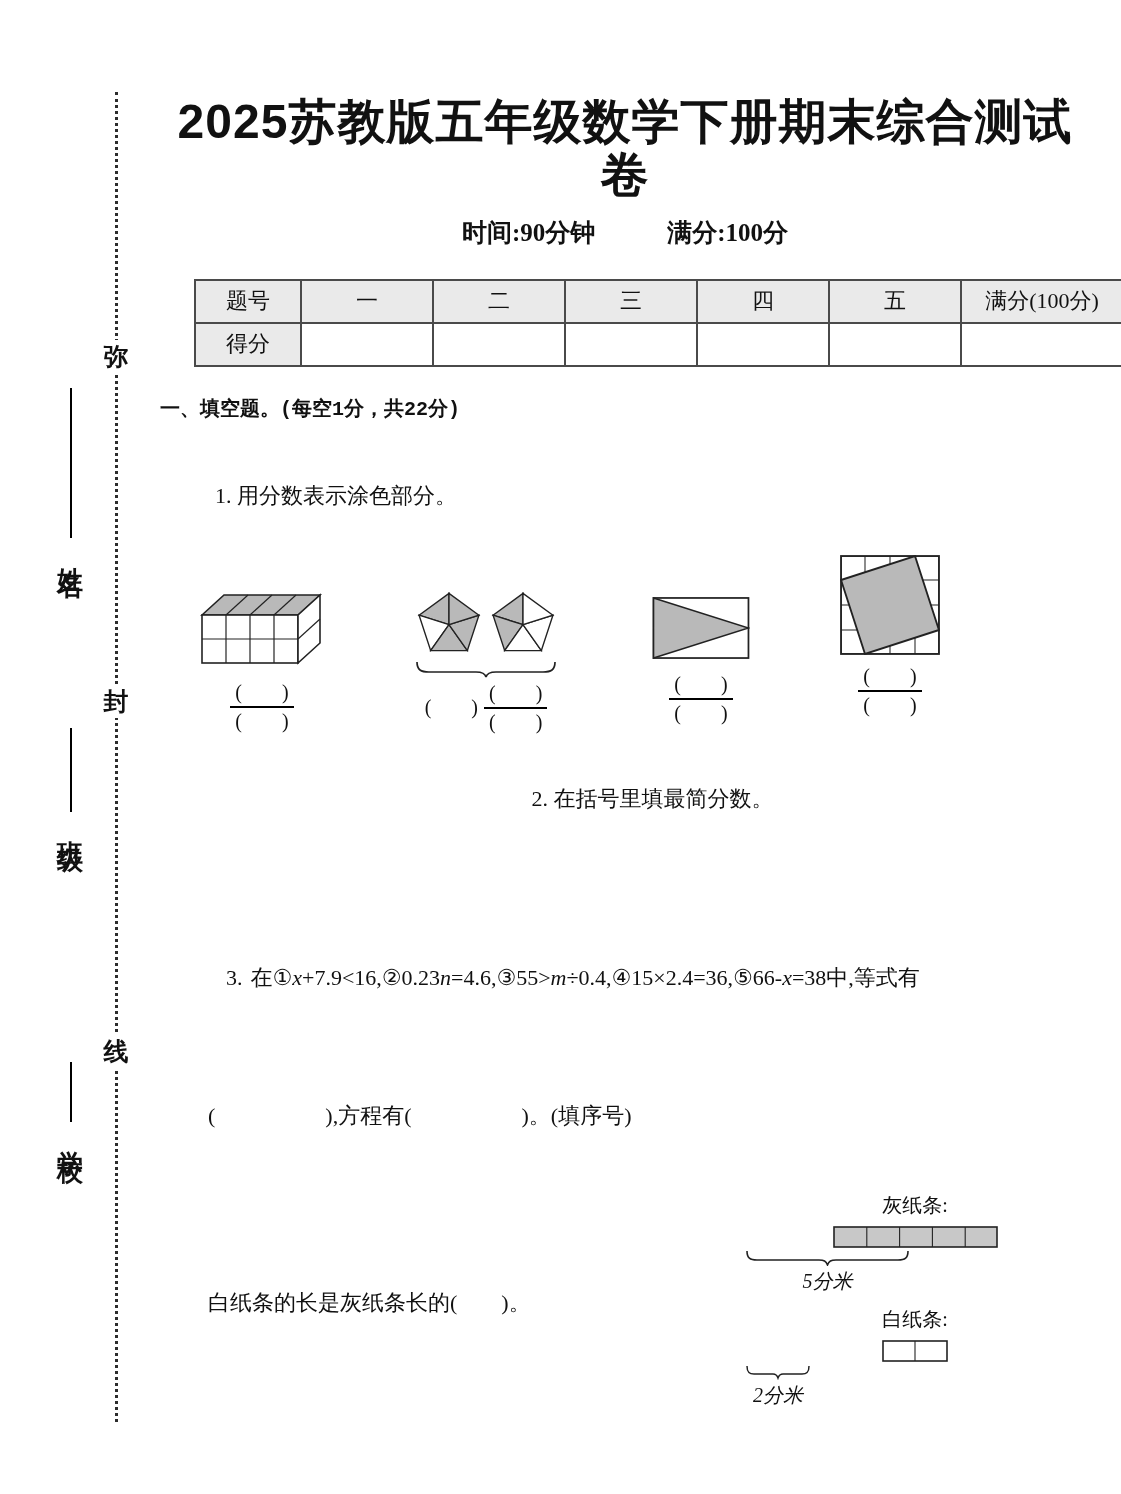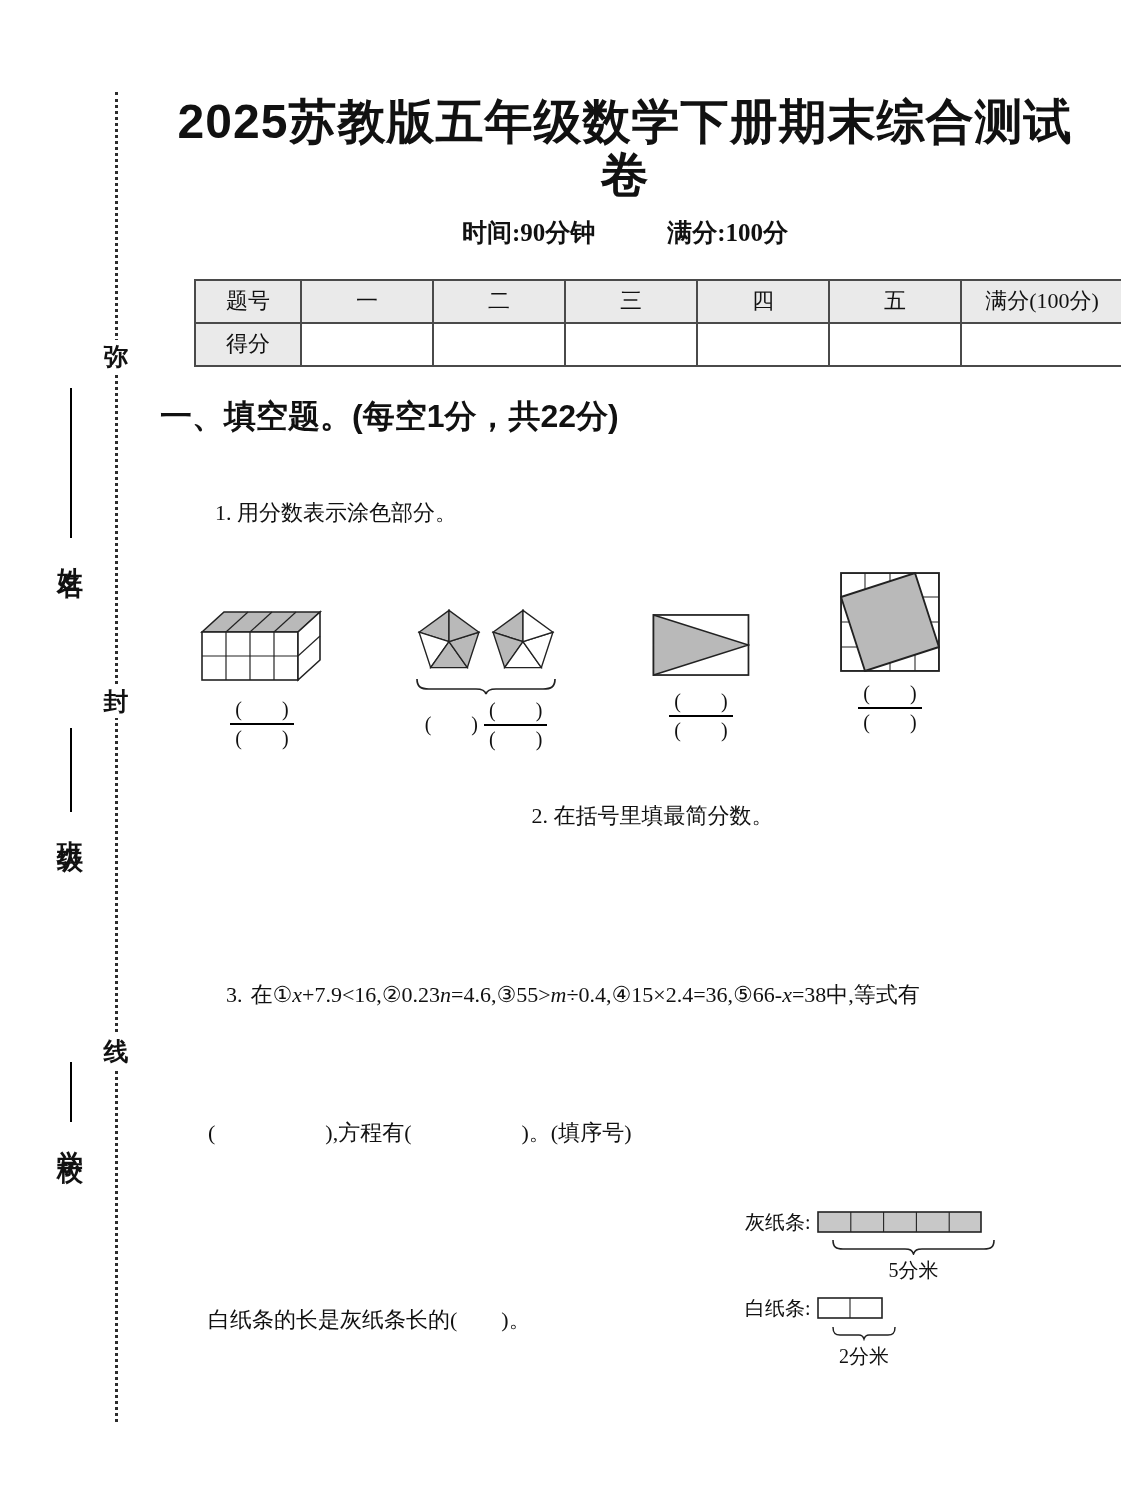--- a/index.html
+++ b/index.html
@@ -24,22 +24,22 @@
   .title{margin:0;text-align:center;font-family:"Liberation Sans","DejaVu Sans",sans-serif;
          font-weight:900;font-size:48px;letter-spacing:1px;line-height:1.1;}
   .subtitle{margin-top:14px;display:flex;justify-content:center;gap:72px;
             font-weight:700;font-size:25px;}
 
   table.score-table{width:100%;border-collapse:collapse;margin-top:30px;table-layout:fixed;margin-left:34px;}
   table.score-table td{border:2.4px solid #4a4a4a;height:43px;text-align:center;font-size:22px;}
   table.score-table .head td{background:var(--table-header-bg);}
   table.score-table td.rowlabel{background:var(--table-header-bg);}
 
-  .sec-heading{margin:28px 0 0 0;font-family:Liberation Sans, sans-serif;
-               font-weight:800;font-size:32px;}
+  .sec-heading{margin:28px 0 0 0;font-family:Liberation Mono, monospace;
+               font-weight:800;font-size:20px;}
 
   .q{padding-left:22px;font-size:22px;line-height:1.5;white-space:pre-wrap;}
   .qnum{margin-right:8px;}
   .indent{padding-left:26px;}
   .var{font-style:italic;}
   .mt24{margin-top:24px;}.mt16{margin-top:16px;}.mt14{margin-top:14px;}.mt8{margin-top:8px;text-align:center;}
 
   
   .fig-row{position:relative;height:192px;margin-top:4px;}
   .fig{position:absolute;display:flex;flex-direction:column;align-items:center;}
@@ -50,22 +50,22 @@
   .mixed{display:flex;align-items:center;gap:6px;margin-top:2px;}
   .fig svg{display:block;}
   .brace{margin-top:4px;}
 
   
   .q2-grid{display:grid;grid-template-columns:500px auto;row-gap:9px;margin-top:8px;}
 
   
   .q4{position:relative;min-height:108px;}
   .q4-diag{position:absolute;left:585px;top:-24px;width:340px;font-size:20px;white-space:nowrap;}
-  .bar-row{display:flex;align-items:center;gap:6px;}
-  .bar-sub{margin-left:86px;text-align:center;line-height:1.1;}
+  .bar-row{display:flex;align-items:center;gap:6px;flex-direction:column;}
+  .bar-sub{text-align:center;line-height:1.1;font-style:italic;}
 </style>
 </head>
 <body>
 
 <div class="page">
 
   <div class="seal-line"></div>
   <div class="seal-char" style="top:340px">弥</div>
   <div class="seal-char" style="top:685px">封</div>
   <div class="seal-char" style="top:1035px">线</div>

